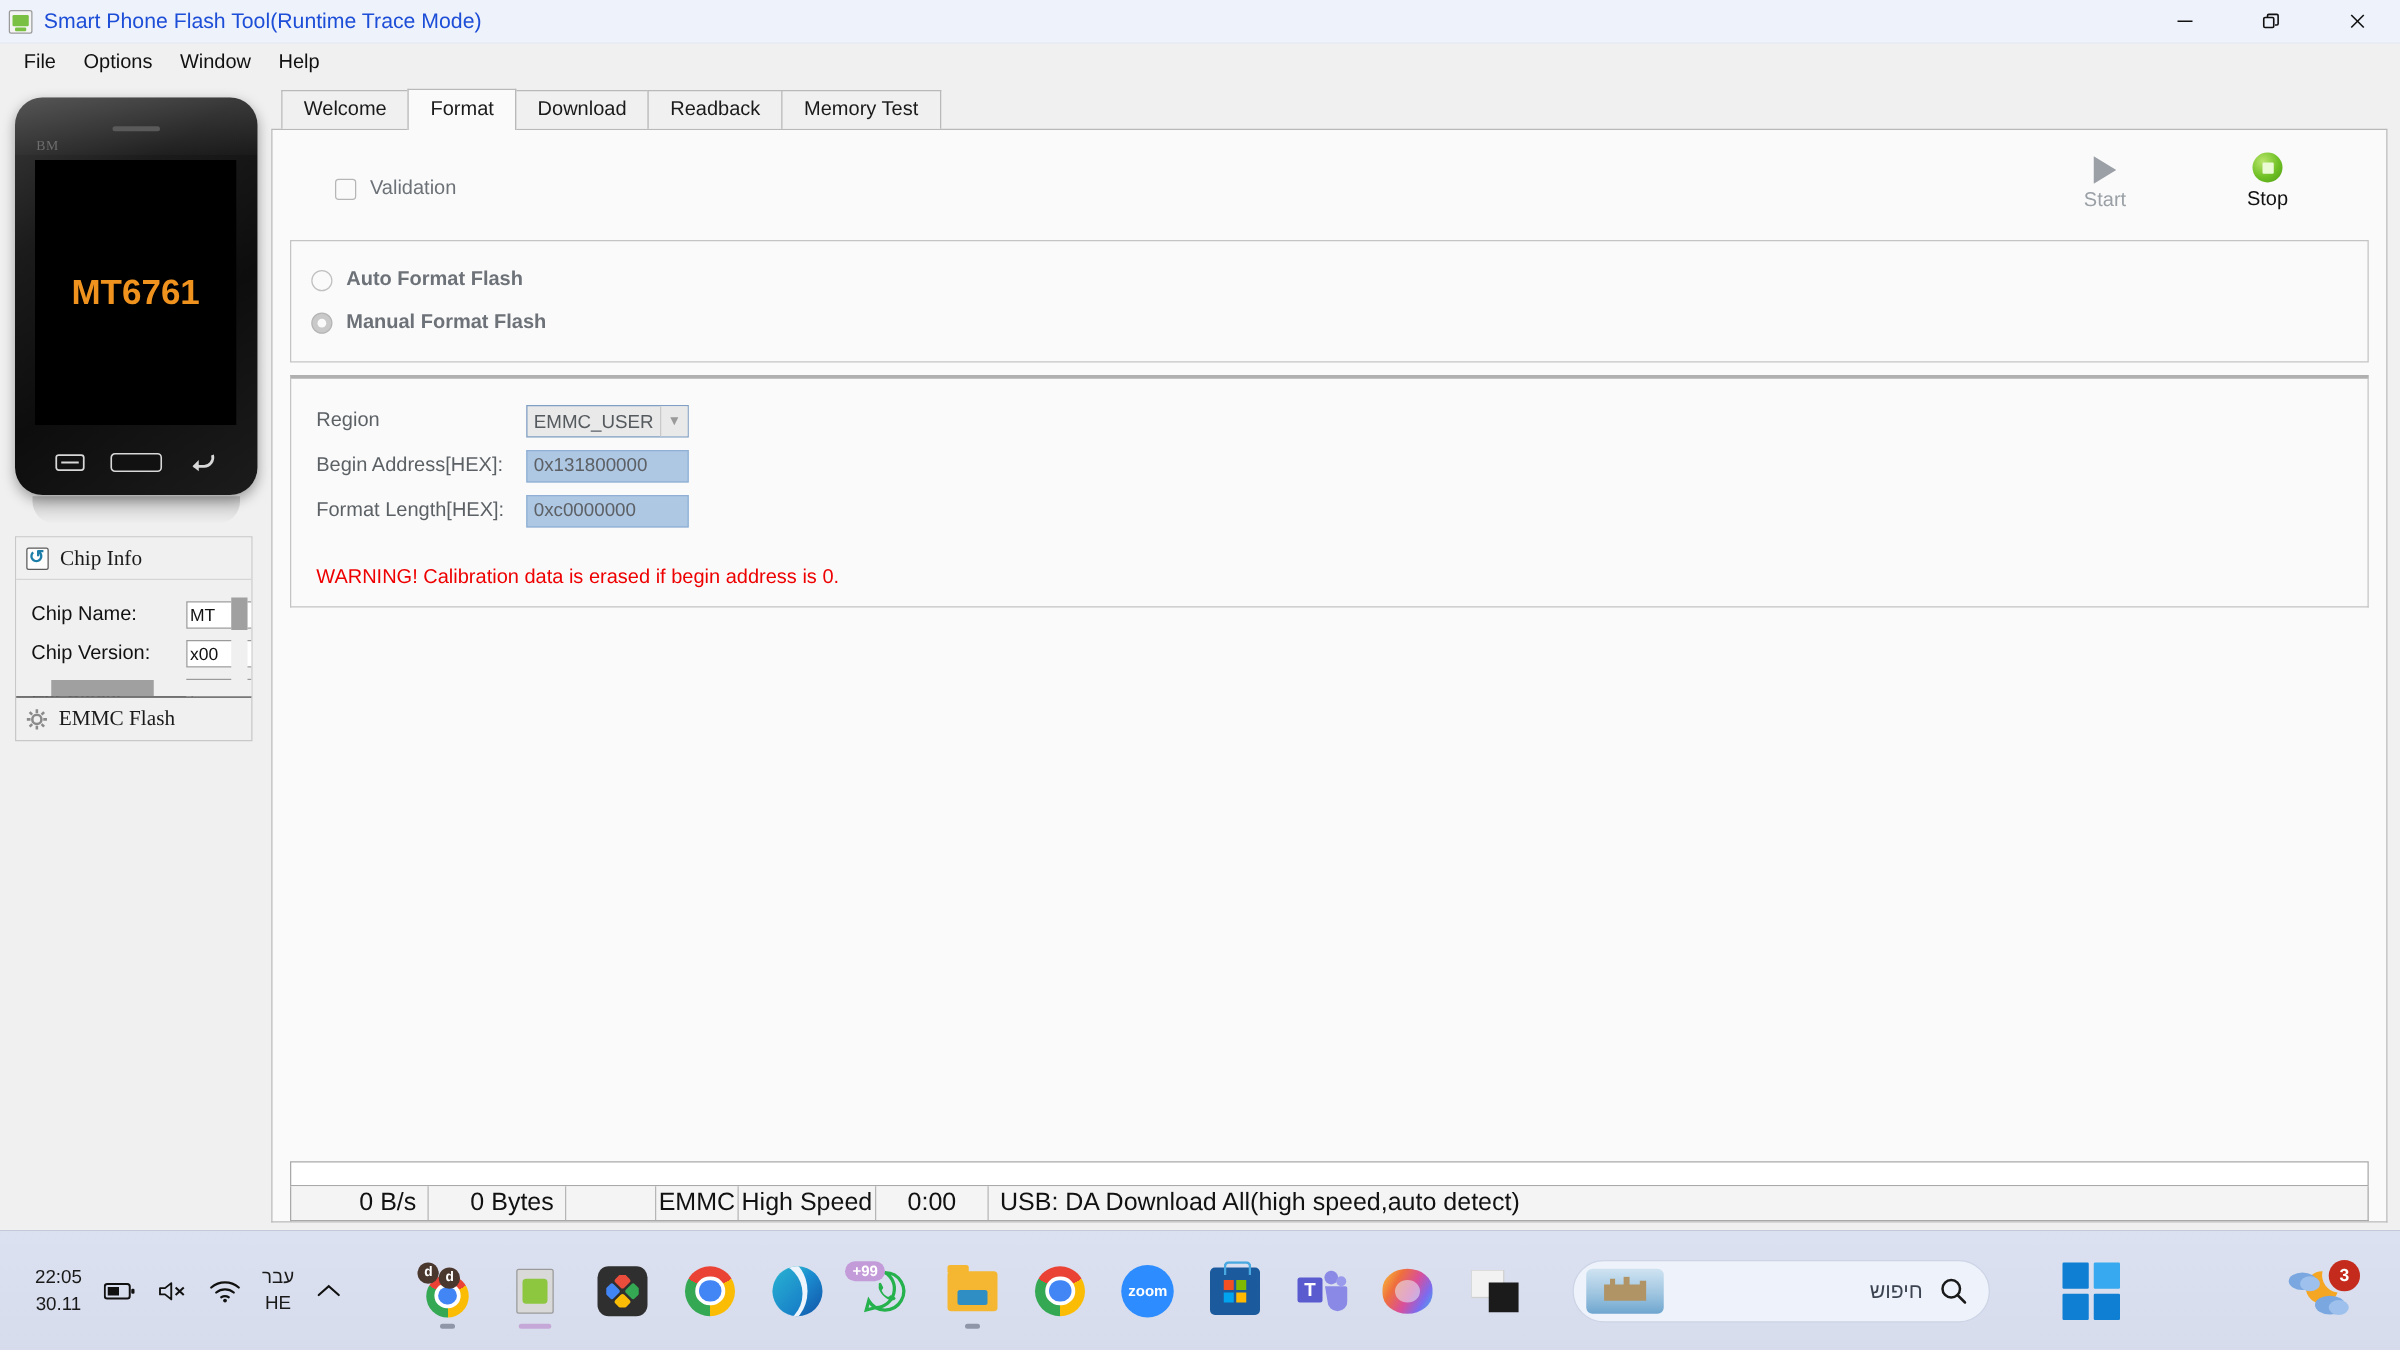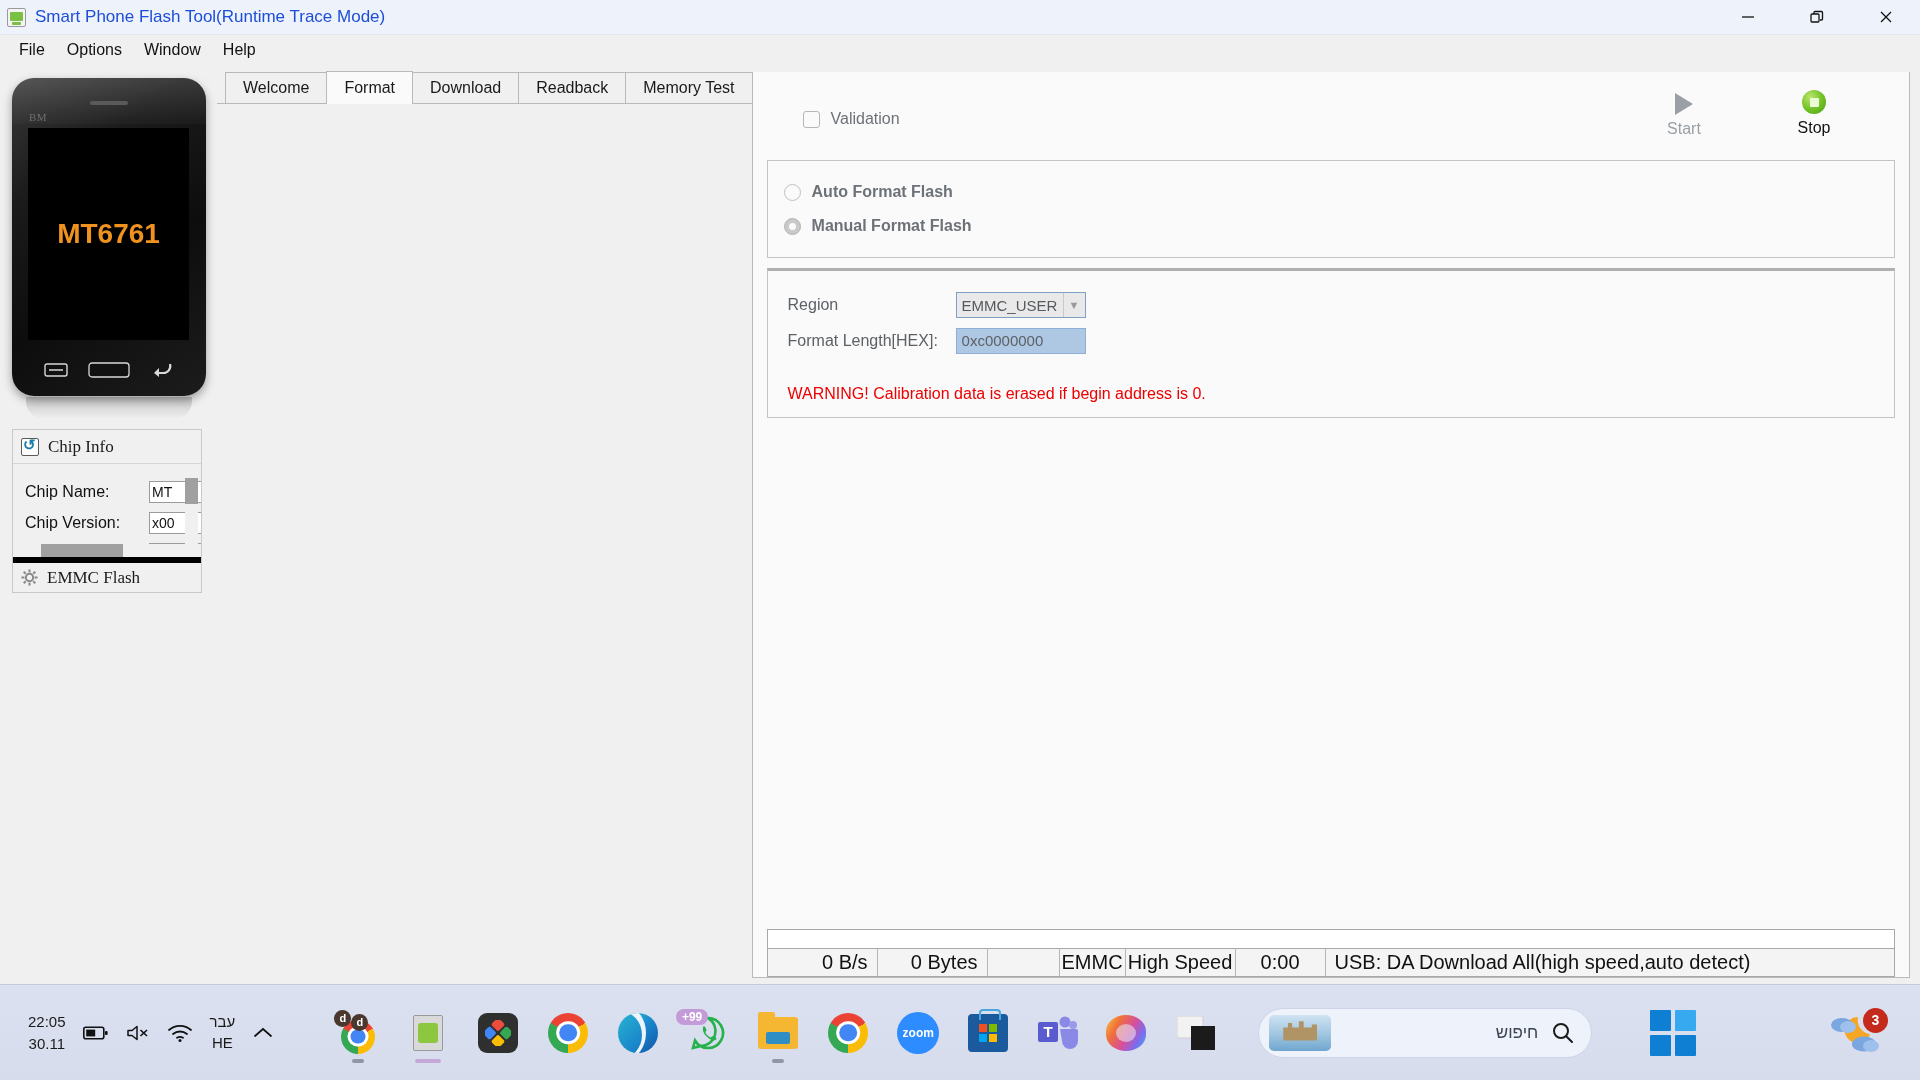--- a/index.html
+++ b/index.html
@@ -281,35 +281,35 @@
     left: 28px; bottom: 0;
     width: 82px; height: 13px;
     background: #a0a0a0;
   }
   .ci-footer {
     height: 35px;
     display: flex;
     align-items: center;
     gap: 9px;
     padding: 0 8px;
-    border-top: 6px solid #000000;
+    border-top: 1px solid #000000;
     cursor: default;
   }
   #flash-icon {
     width: 17px; height: 17px;
     flex: none;
     position: relative;
   }
 
   
   #main-panel {
     flex: 1;
     min-width: 0;
     display: flex;
-    flex-direction: row;
+    flex-direction: column;
     padding: 7px 10px 6px 5px;
   }
 
   
   #tabstrip {
     height: 32px;
     display: flex;
     align-items: flex-end;
     flex: none;
     border-bottom: 1px solid #b9b9b9;
@@ -1056,20 +1056,24 @@
         <div id="detail-box">
 
           <div class="form-row">
             <span class="form-label">Region</span>
             <span id="region-select">
               <span>EMMC_USER</span>
               <span id="region-arrow">▼</span>
             </span>
           </div>
 
+          <div class="form-row">
+            <span class="form-label">Begin Address[HEX]:</span>
+            <span class="hex-input">0x131800000</span>
+          </div>
 
           <div class="form-row">
             <span class="form-label">Format Length[HEX]:</span>
             <span class="hex-input">0xc0000000</span>
           </div>
 
           <div id="warning-text">WARNING! Calibration data is erased if begin address is 0.</div>
         </div>
 
         <div id="content-spacer"></div>

